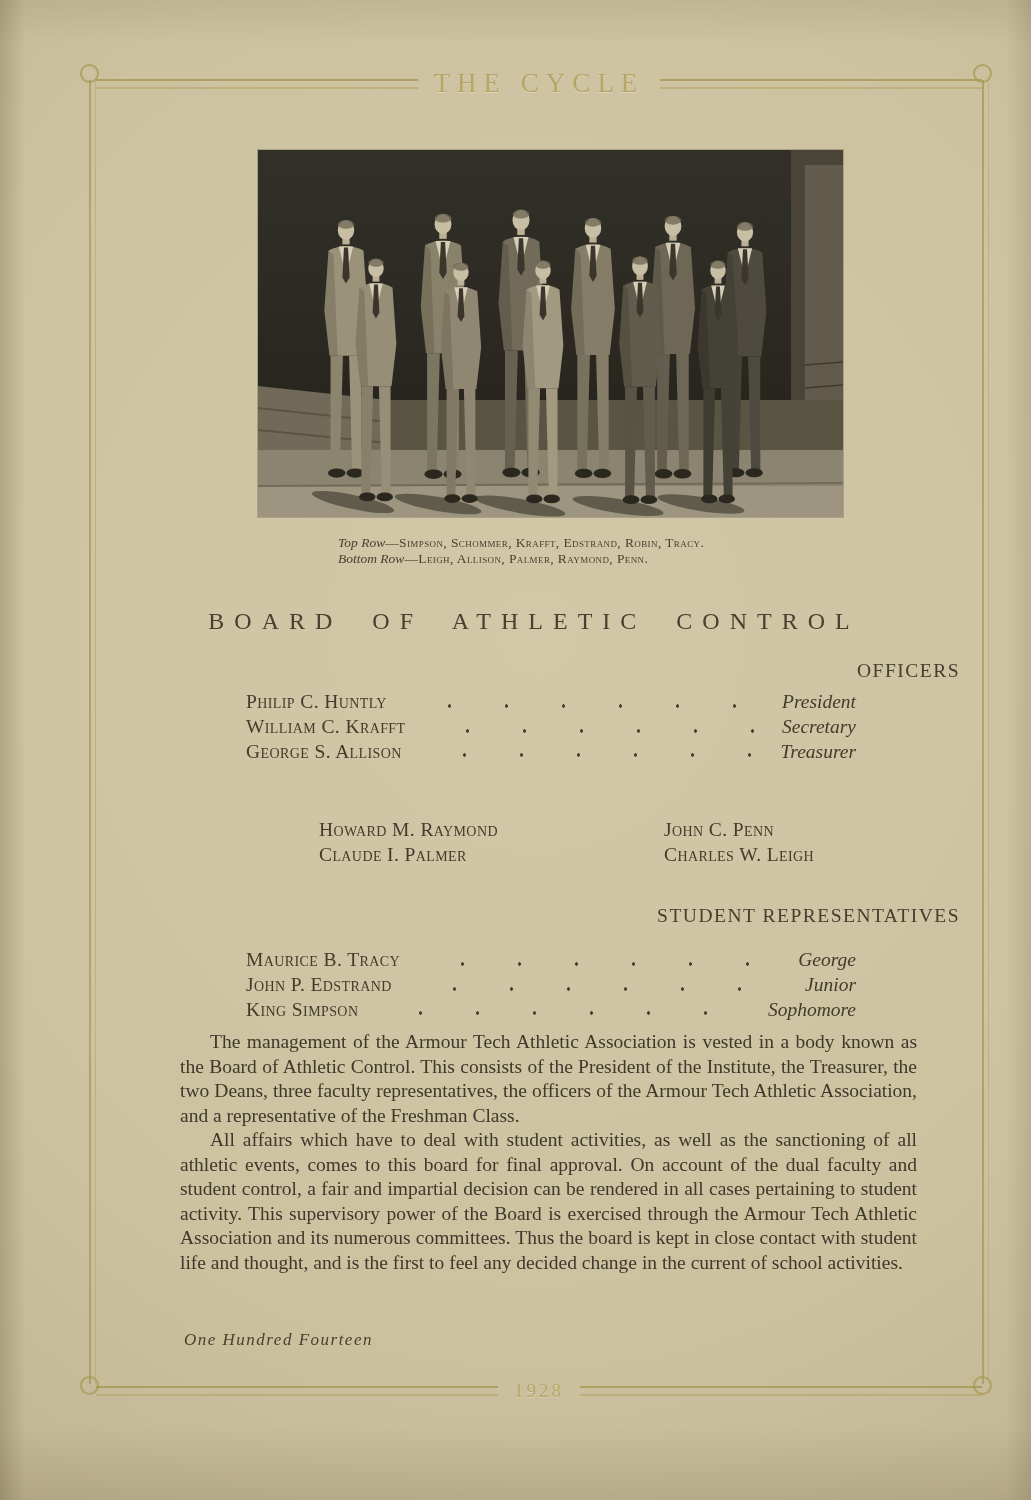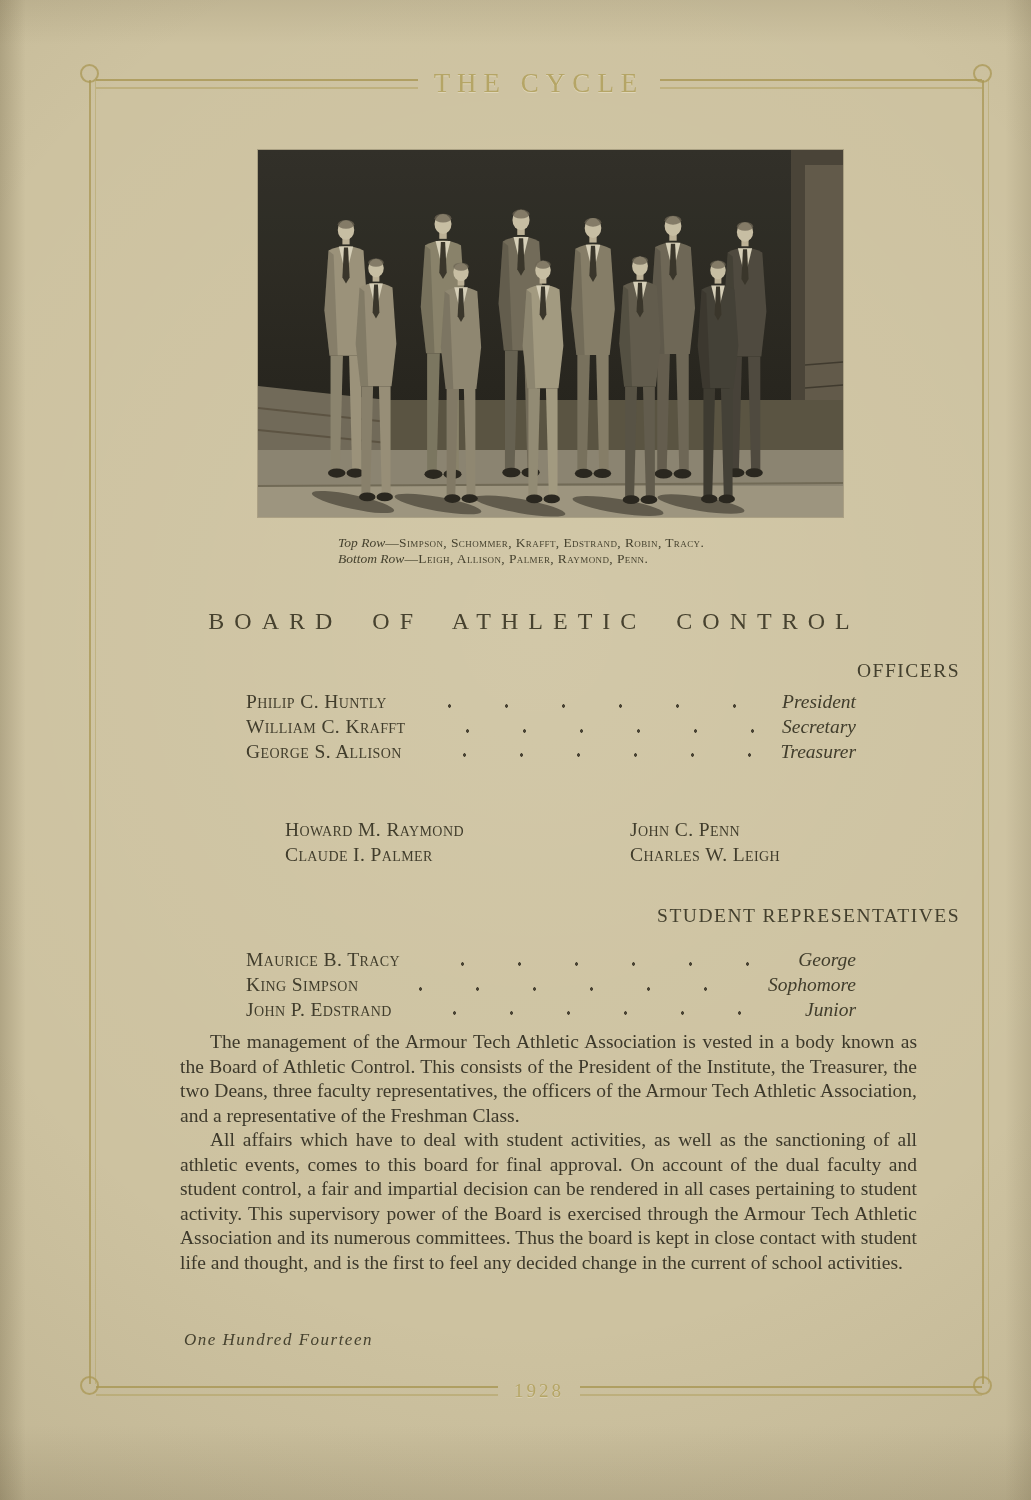--- a/index.html
+++ b/index.html
@@ -98,21 +98,21 @@
     background-size:57px 4px;background-repeat:repeat-x;
     background-position:24px calc(100% - 7px);
   }
   .leader-row .role{font-style:italic;white-space:nowrap;}
   
   .faculty-grid{
     position:absolute;left:285px;top:818px;
     display:grid;grid-template-columns:345px auto;
     font-size:19.5px;line-height:24.5px;color:#413d2c;
   }
-  .faculty-grid .fname{font-variant:small-caps;letter-spacing:0.4px;white-space:nowrap;}
+  .faculty-grid .fname{font-variant:small-caps;letter-spacing:0.4px;white-space:nowrap;margin-left:34px;}
   .faculty-center{
     position:absolute;left:140px;top:866px;width:820px;
     text-align:center;font-size:19.5px;color:#413d2c;
     font-variant:small-caps;letter-spacing:0.4px;
   }
   
   .bodytext{
     position:absolute;left:180px;top:1030px;width:737px;
     font-size:19.5px;line-height:24.5px;color:#3d392b;
     text-align:justify;
@@ -274,28 +274,28 @@
   </div>
 
   <div class="section-heading h-students">STUDENT REPRESENTATIVES</div>
   <div class="leader-list l-students">
     <div class="leader-row">
       <span class="name">Maurice B. Tracy</span>
       <span class="leader"></span>
       <span class="role">George</span>
     </div>
     <div class="leader-row">
+      <span class="name">John P. Edstrand</span>
+      <span class="leader"></span>
+      <span class="role">Junior</span>
+    </div>
+    <div class="leader-row">
       <span class="name">King Simpson</span>
       <span class="leader"></span>
       <span class="role">Sophomore</span>
-    </div>
-    <div class="leader-row">
-      <span class="name">John P. Edstrand</span>
-      <span class="leader"></span>
-      <span class="role">Junior</span>
     </div>
   </div>
 
   <div class="bodytext">
     <p>The management of the Armour Tech Athletic Association is vested in a body known as the Board of Athletic Control.  This consists of the President of the Institute, the Treasurer, the two Deans, three faculty representatives, the officers of the Armour Tech Athletic Association, and a representative of the Freshman Class.</p>
     <p>All affairs which have to deal with student activities, as well as the sanctioning of all athletic events, comes to this board for final approval.  On account of the dual faculty and student control, a fair and impartial decision can be rendered in all cases pertaining to student activity.  This supervisory power of the Board is exercised through the Armour Tech Athletic Association and its numerous committees.  Thus the board is kept in close contact with student life and thought, and is the first to feel any decided change in the current of school activities.</p>
   </div>
 
   <div class="page-number">One Hundred Fourteen</div>
   <div class="frame-bottom">

